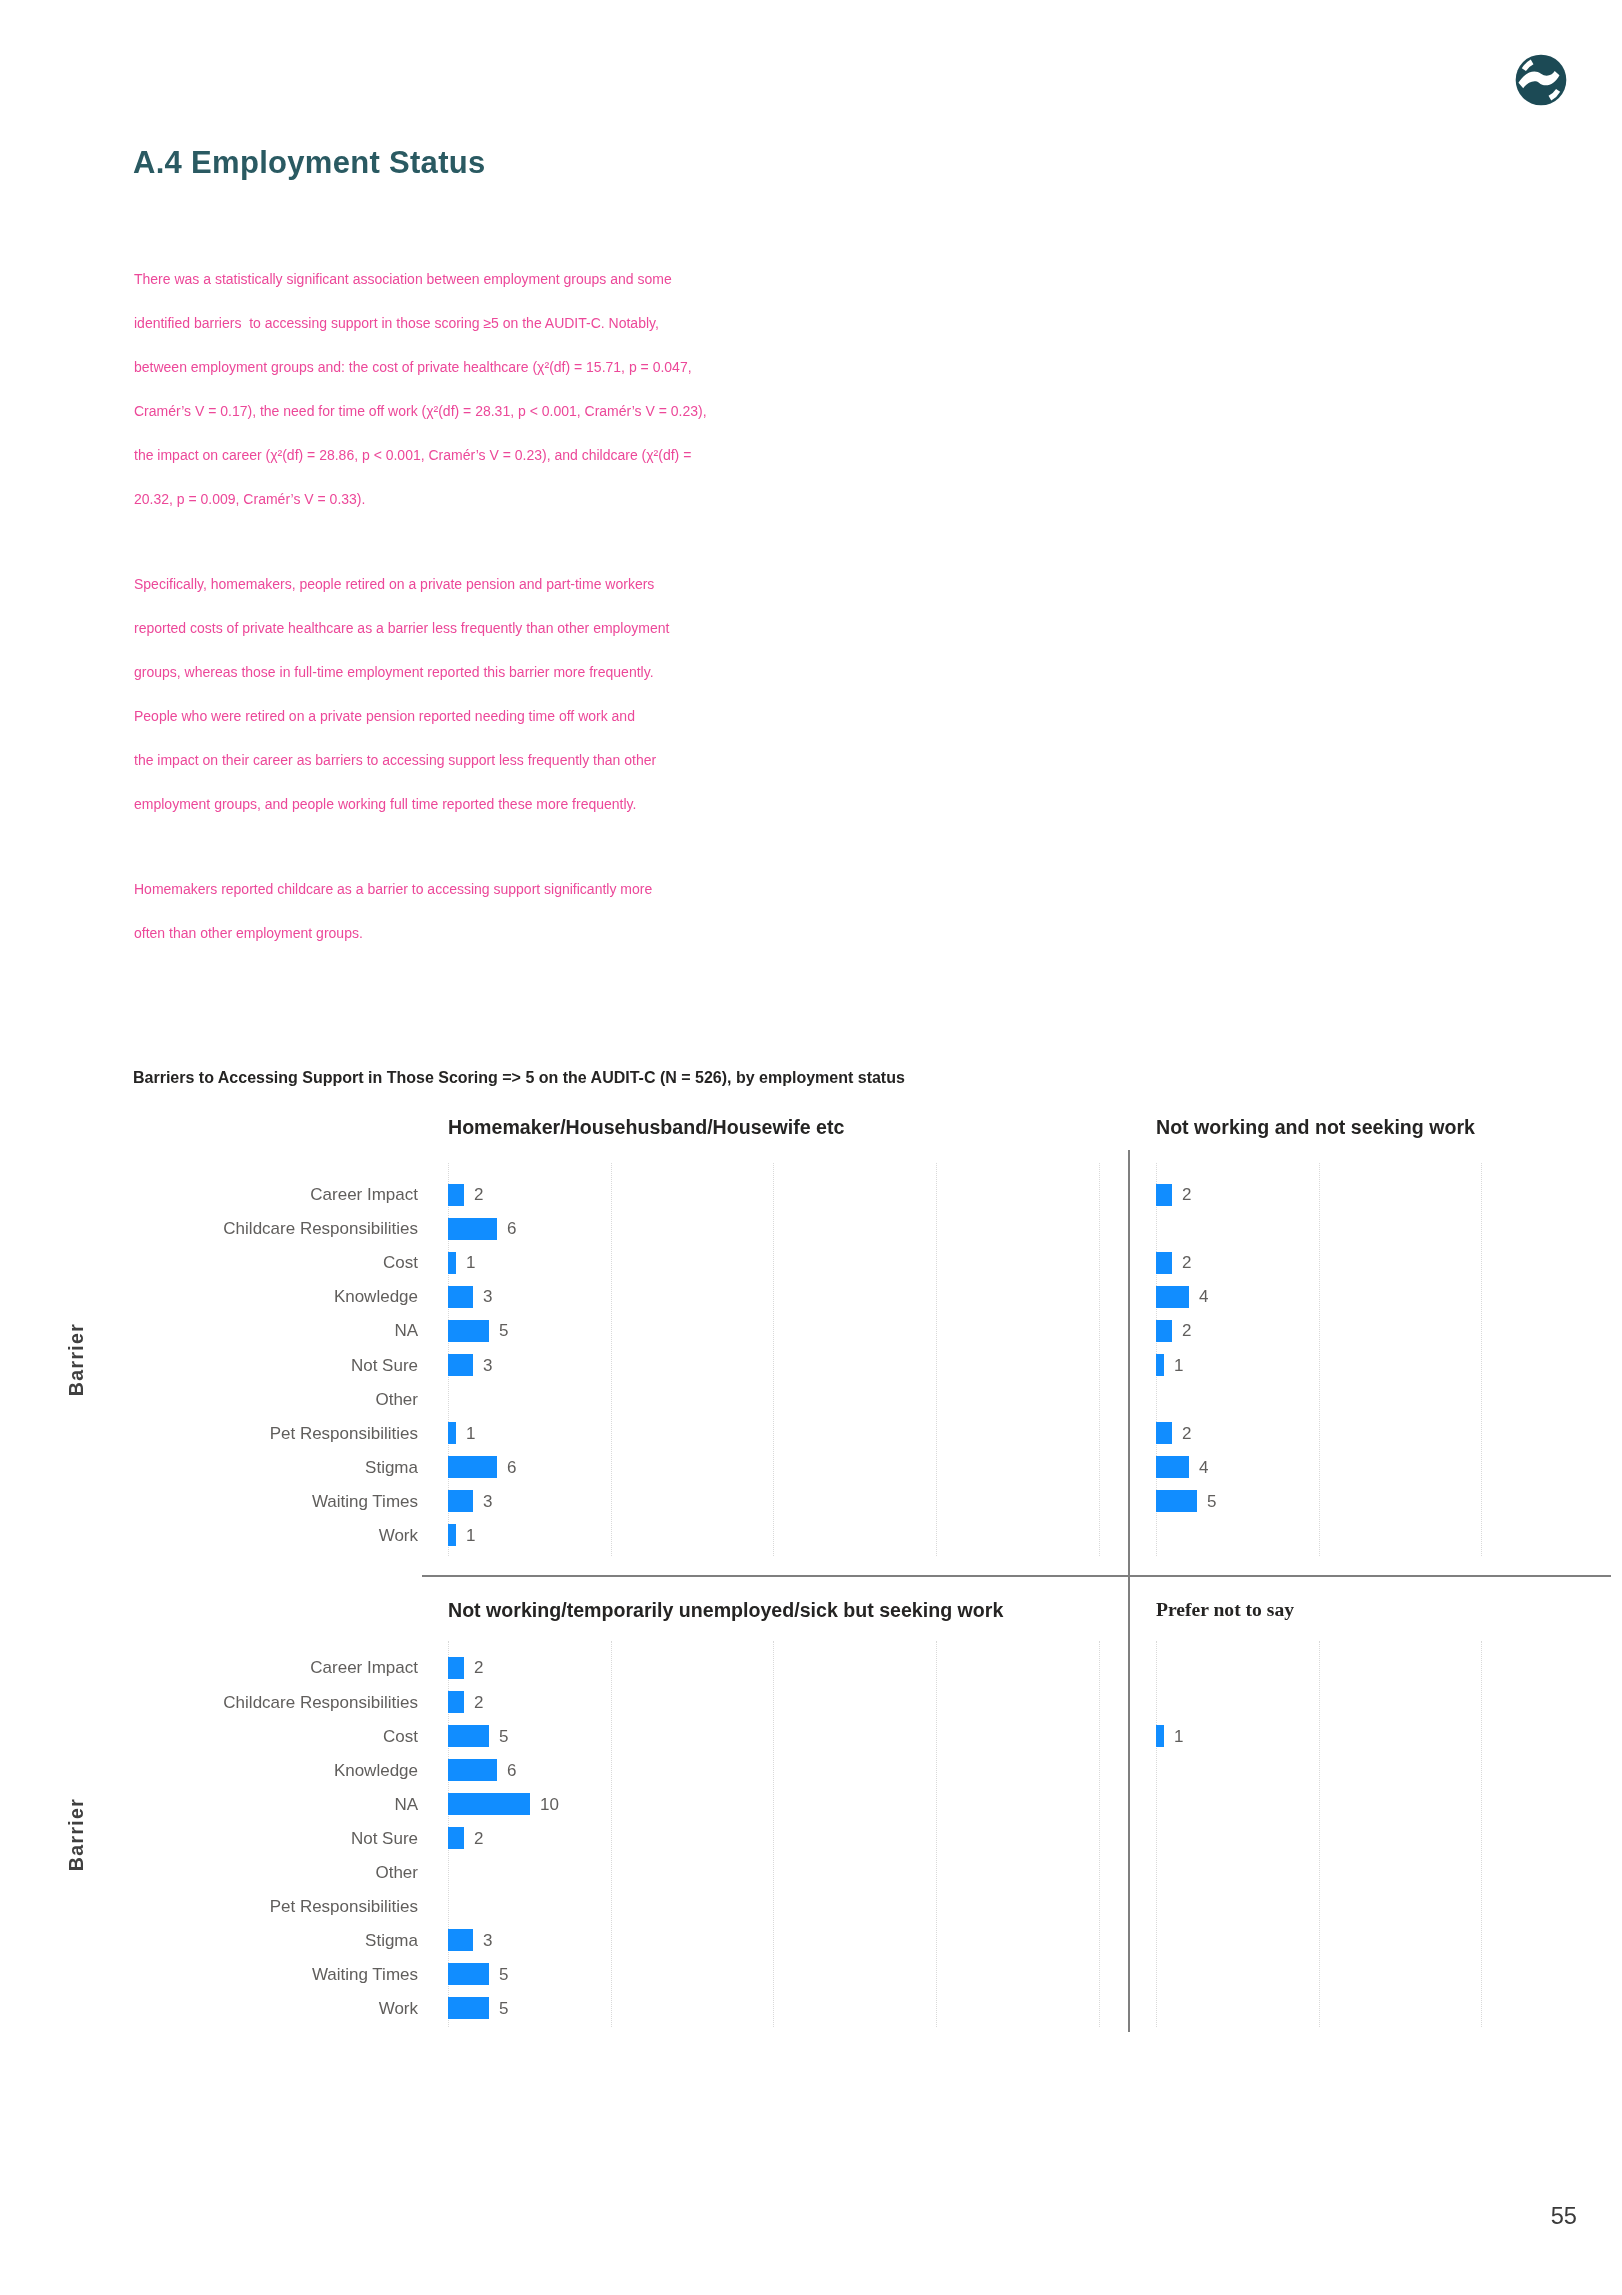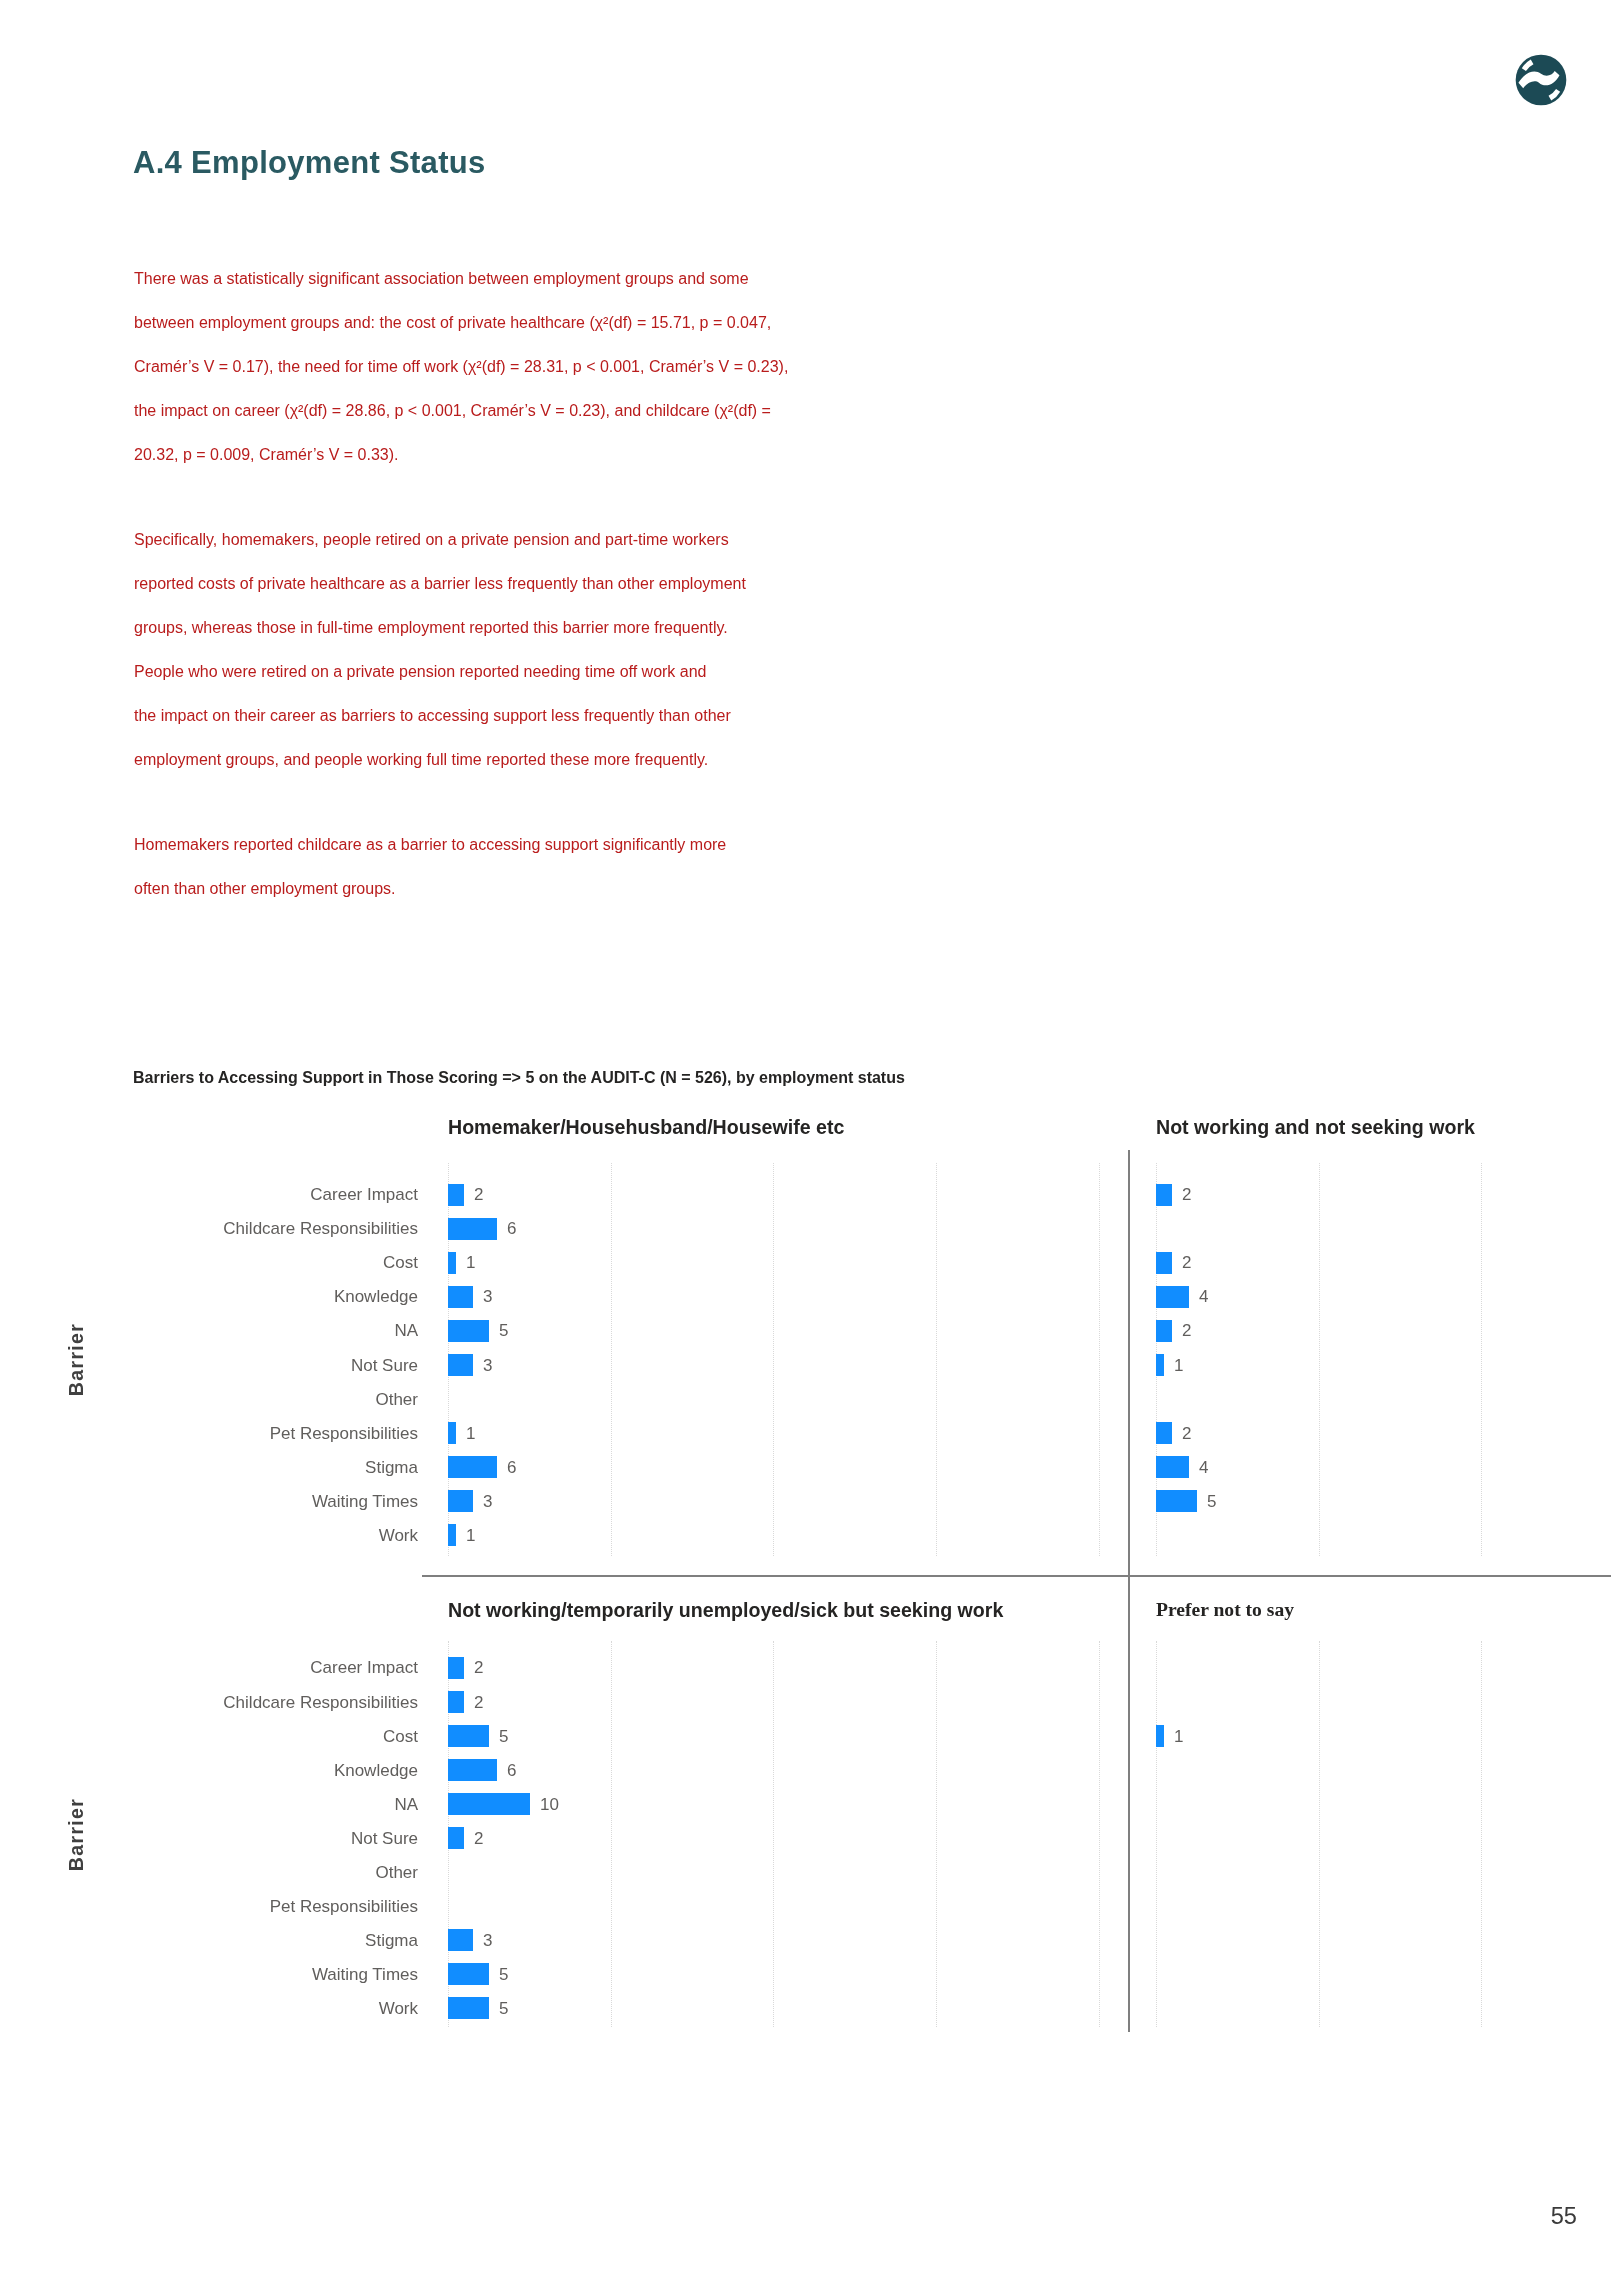--- a/index.html
+++ b/index.html
@@ -6,21 +6,21 @@
   body{width:1623px;height:2295px;position:relative;font-family:"Liberation Sans",sans-serif;}
   #page{position:absolute;inset:0;background:#ffffff;overflow:hidden;}
 
   #logo{position:absolute;left:1515px;top:54px;width:52px;height:52px;}
 
   #heading{position:absolute;left:133px;top:145px;margin:0;font-size:31px;font-weight:700;
            color:#2a5a62;letter-spacing:0.3px;}
 
   #body-text{position:absolute;left:134px;top:257px;width:1126px;}
   .para{margin:0 0 41px 0;}
-  .line{font-size:16px;line-height:44px;color:#b91c1c;white-space:pre;}
+  .line{font-size:14px;line-height:44px;color:#ec4899;white-space:pre;}
 
   #chart-title{position:absolute;left:133px;top:1069px;font-size:16px;font-weight:600;color:#252423;white-space:nowrap;}
   #chart-canvas{position:absolute;inset:0;}
 
   .panel-header{position:absolute;font-size:19.6px;font-weight:600;color:#252423;white-space:nowrap;}
   .cat-label{position:absolute;font-size:17px;line-height:21px;color:#605e5c;text-align:right;white-space:nowrap;}
   .grid{position:absolute;width:0;border-left:1.3px dotted #d9d9d9;}
   .bar{position:absolute;background:#118dff;}
   .val{position:absolute;font-size:17px;line-height:21px;color:#605e5c;white-space:nowrap;}
   .axis-title{position:absolute;width:157px;height:21px;text-align:center;font-size:19.6px;font-weight:700;
@@ -43,20 +43,21 @@
       <path d="M10,21 A35,35 0 0 1 23,8 L27,15 A28,28 0 0 0 16,25 Z" fill="#ffffff"></path>
       <path d="M66,55 A35,35 0 0 1 53,68 L49,61 A28,28 0 0 0 60,51 Z" fill="#ffffff"></path>
     </svg>
   </div>
 
   <h1 id="heading">A.4 Employment Status</h1>
 
   <div id="body-text">
       <div class="para">
         <div class="line">There was a statistically significant association between employment groups and some</div>
+        <div class="line">identified barriers  to accessing support in those scoring ≥5 on the AUDIT-C. Notably,</div>
         <div class="line">between employment groups and: the cost of private healthcare (χ²(df) = 15.71, p = 0.047,</div>
         <div class="line">Cramér’s V = 0.17), the need for time off work (χ²(df) = 28.31, p &lt; 0.001, Cramér’s V = 0.23),</div>
         <div class="line">the impact on career (χ²(df) = 28.86, p &lt; 0.001, Cramér’s V = 0.23), and childcare (χ²(df) =</div>
         <div class="line">20.32, p = 0.009, Cramér’s V = 0.33).</div>
       </div>
       <div class="para">
         <div class="line">Specifically, homemakers, people retired on a private pension and part-time workers</div>
         <div class="line">reported costs of private healthcare as a barrier less frequently than other employment</div>
         <div class="line">groups, whereas those in full-time employment reported this barrier more frequently.</div>
         <div class="line">People who were retired on a private pension reported needing time off work and</div>

